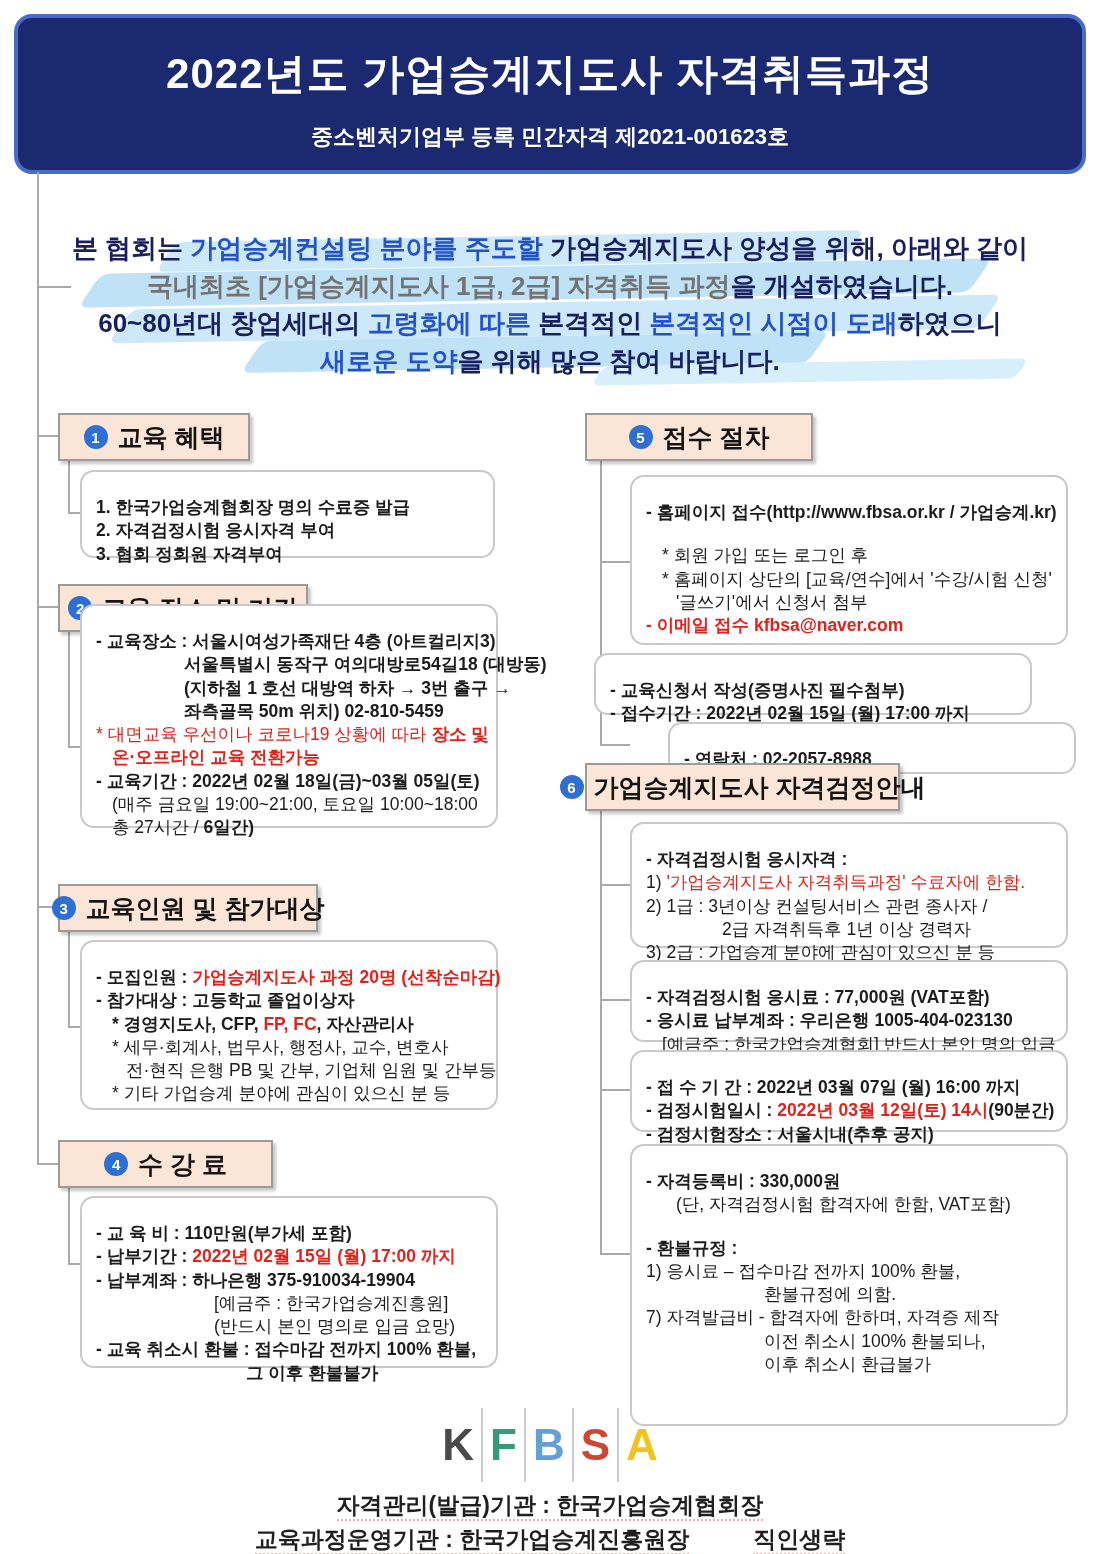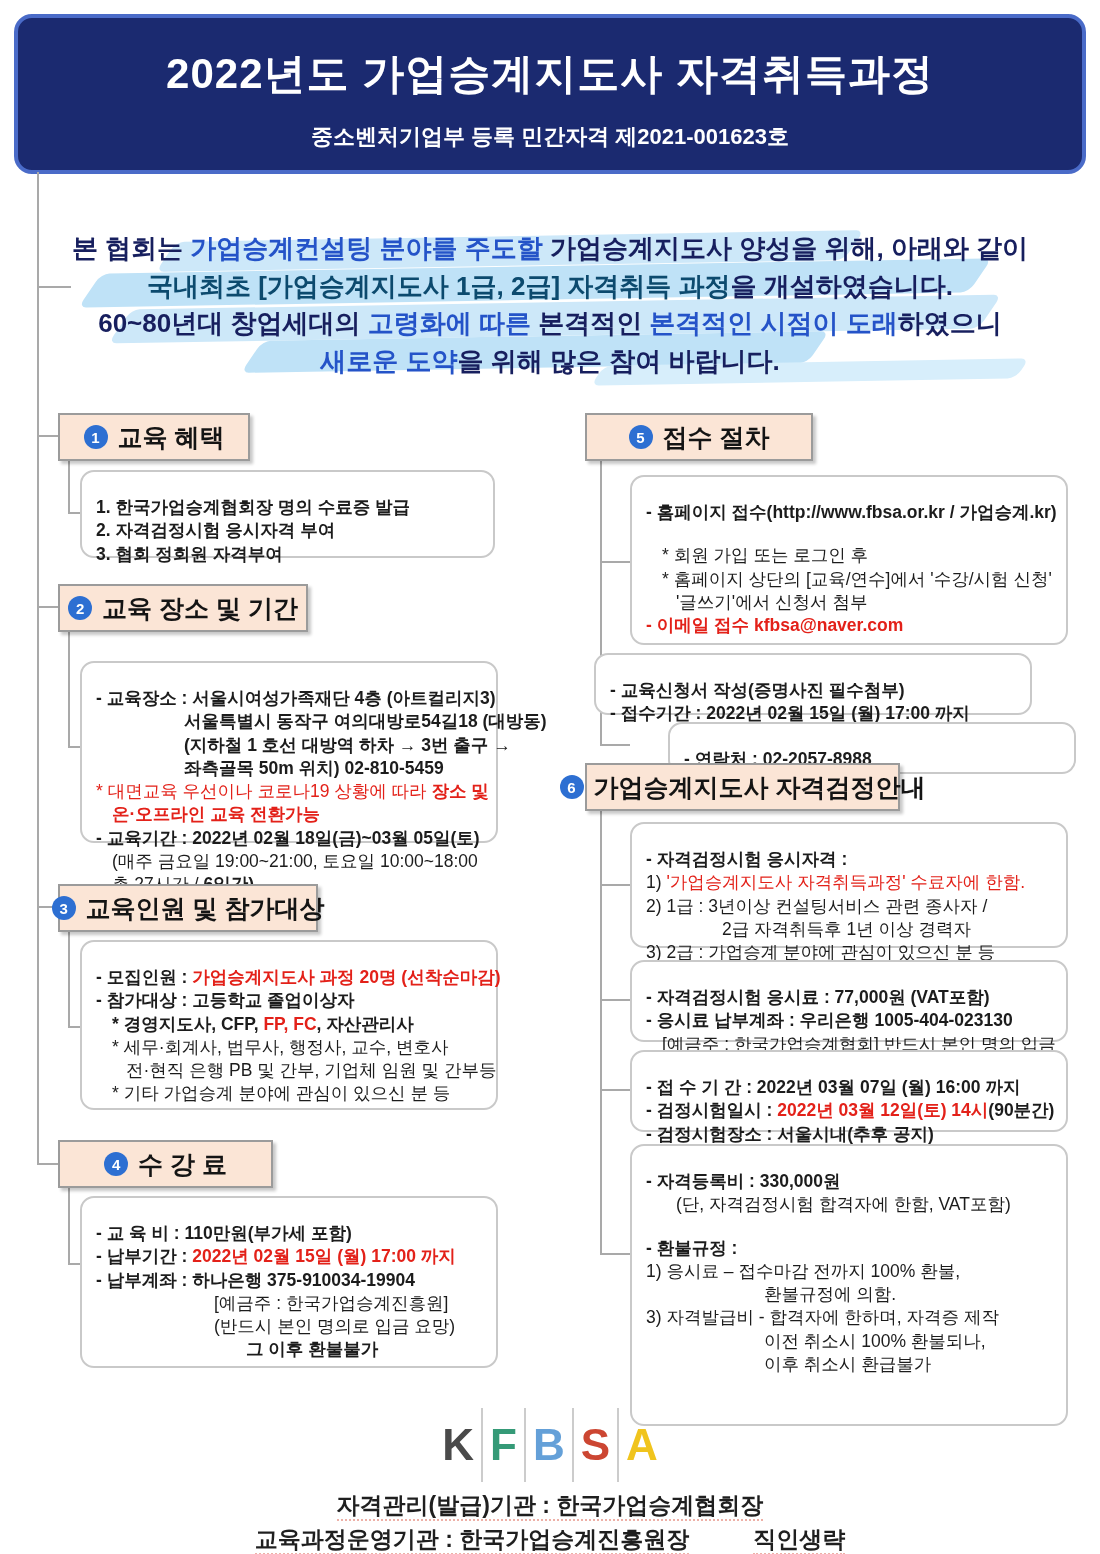--- a/index.html
+++ b/index.html
@@ -11,21 +11,21 @@
        background:#1b2a70;border:4px solid #4a6bc8;border-radius:18px;
        color:#fff;text-align:center;}
   .hdr-title{margin-top:28px;font-size:42px;font-weight:bold;letter-spacing:1px;}
   .hdr-sub{margin-top:20px;font-size:22px;font-weight:bold;}
 
   
   .stroke{position:absolute;transform:skewX(-35deg) rotate(-1deg);border-radius:8px;}
   .intro{position:absolute;left:60px;top:230px;width:980px;text-align:center;
          font-size:26px;font-weight:bold;line-height:1.45;color:#171f5e;}
   .intro .blue{color:#2453c8}
-  .intro .red{color:#0c4a6e}
+  .intro .red{color:#737373}
 
   
   .vline,.hline{position:absolute;background:#a9a9a9;}
   .vline{width:2px}.hline{height:2px}
 
   
   .sec-hdr{position:absolute;height:48px;background:#fbe5d6;border:2px solid #9b9b9b;
            box-shadow:3px 3px 3px rgba(0,0,0,.22);
            display:flex;align-items:center;justify-content:center;gap:10px;
            font-size:25px;font-weight:bold;color:#141414;box-sizing:border-box;white-space:nowrap;}
@@ -113,21 +113,21 @@
   <div class="cbox" style="left:80px;top:470px;width:415px;height:88px;">
     <div class="ln b">1. 한국가업승계협회장 명의 수료증 발급</div>
     <div class="ln b">2. 자격검정시험 응시자격 부여</div>
     <div class="ln b">3. 협회 정회원 자격부여</div>
   </div>
 
   <div class="sec-hdr" style="left:58px;top:584px;width:250px;">
     <span class="num">2</span>
     <span>교육 장소 및 기간</span>
   </div>
-  <div class="cbox" style="left:80px;top:661px;width:418px;height:182px;">
+  <div class="cbox" style="left:80px;top:604px;width:418px;height:224px;">
     <div class="ln b">- 교육장소 : 서울시여성가족재단 4층 (아트컬리지3)</div>
     <div class="ln b i3">서울특별시 동작구 여의대방로54길18 (대방동)</div>
     <div class="ln b i3">(지하철 1 호선 대방역 하차 → 3번 출구 →</div>
     <div class="ln b i3">좌측골목 50m 위치) 02-810-5459</div>
     <div class="ln red"><span>* 대면교육 우선이나 코로나19 상황에 따라 </span><span class="b">장소 및</span></div>
     <div class="ln red b i1">온·오프라인 교육 전환가능</div>
     <div class="ln b">- 교육기간 : 2022년 02월 18일(금)~03월 05일(토)</div>
     <div class="ln reg i1">(매주 금요일 19:00~21:00, 토요일 10:00~18:00</div>
     <div class="ln i1"><span class="reg">총 27시간 / </span><span class="b">6일간)</span></div>
   </div>
@@ -148,20 +148,21 @@
   <div class="sec-hdr" style="left:58px;top:1140px;width:215px;">
     <span class="num">4</span>
     <span>수 강 료</span>
   </div>
   <div class="cbox" style="left:80px;top:1196px;width:418px;height:172px;">
     <div class="ln b">- 교 육 비 : 110만원(부가세 포함)</div>
     <div class="ln b"><span>- 납부기간 : </span><span class="red">2022년 02월 15일 (월) 17:00 까지</span></div>
     <div class="ln b">- 납부계좌 : 하나은행 375-910034-19904</div>
     <div class="ln reg i4">[예금주 : 한국가업승계진흥원]</div>
     <div class="ln reg i4">(반드시 본인 명의로 입금 요망)</div>
+    <div class="ln b">- 교육 취소시 환불 : 접수마감 전까지 100% 환불,</div>
     <div class="ln b i5">그 이후 환불불가</div>
   </div>
 
   <div class="sec-hdr" style="left:585px;top:413px;width:228px;">
     <span class="num">5</span>
     <span>접수 절차</span>
   </div>
   <div class="cbox" style="left:630px;top:475px;width:438px;height:170px;">
     <div class="ln b">- 홈페이지 접수(http://www.fbsa.or.kr / 가업승계.kr)</div>
     <div class="ln reg i1 gap">* 회원 가입 또는 로그인 후</div>
@@ -197,21 +198,21 @@
     <div class="ln b">- 접  수  기 간 : 2022년 03월 07일 (월) 16:00 까지</div>
     <div class="ln b"><span>- 검정시험일시 : </span><span class="red">2022년 03월 12일(토) 14시</span><span>(90분간)</span></div>
     <div class="ln b">- 검정시험장소 : 서울시내(추후 공지)</div>
   </div>
   <div class="cbox" style="left:630px;top:1144px;width:438px;height:282px;">
     <div class="ln b">- 자격등록비 : 330,000원</div>
     <div class="ln reg i2">(단, 자격검정시험 합격자에 한함, VAT포함)</div>
     <div class="ln b gap">- 환불규정 :</div>
     <div class="ln reg">1) 응시료 – 접수마감 전까지 100% 환불,</div>
     <div class="ln reg i4">환불규정에 의함.</div>
-    <div class="ln reg">3) 자격발급비 - 합격자에 한하며, 자격증 제작</div>
+    <div class="ln reg">7) 자격발급비 - 합격자에 한하며, 자격증 제작</div>
     <div class="ln reg i4">이전 취소시 100% 환불되나,</div>
     <div class="ln reg i4">이후 취소시 환급불가</div>
   </div>
 
   <div class="logo">
     <span class="lt c-k">K</span>
     <span class="bar"></span>
     <span class="lt c-f">F</span>
     <span class="bar"></span>
     <span class="lt c-b">B</span>

